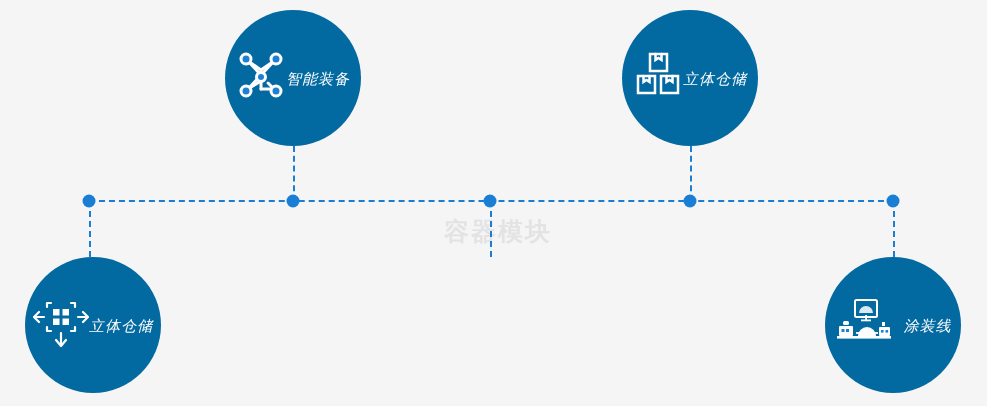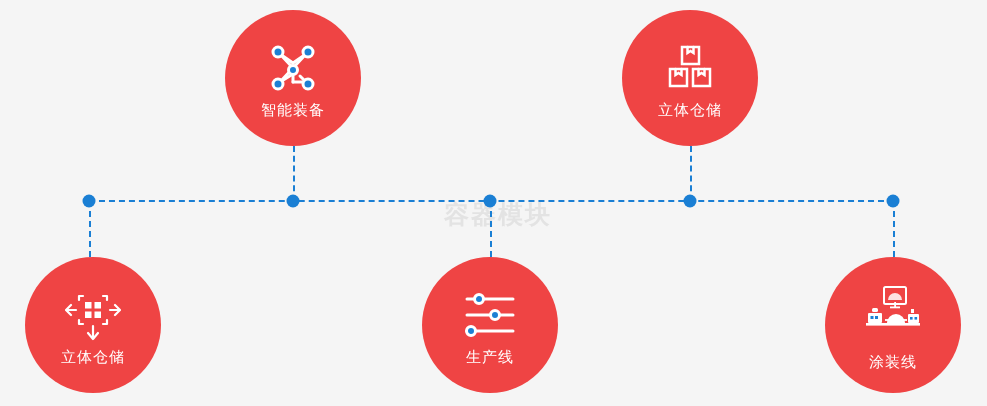--- a/index.html
+++ b/index.html
@@ -15,21 +15,21 @@
     width: 987px;
     height: 406px;
     background: #f5f5f5;
     overflow: hidden;
   }
 
   
   .watermark {
     position: absolute;
     left: 428px;
-    top: 198px;
+    top: 215px;
     width: 140px;
     text-align: center;
     font-size: 25px;
     letter-spacing: 2px;
     color: #e3e3e3;
     font-weight: 700;
     user-select: none;
     white-space: nowrap;
   }
 
@@ -53,26 +53,27 @@
     height: 13px;
     border-radius: 50%;
     background: #1a7fd4;
     transform: translate(-50%, -50%);
   }
 
   
   .circle {
     position: absolute;
     border-radius: 50%;
-    background: #ef4444;
+    background: #0369a1;
     display: flex;
-    flex-direction: column;
+    flex-direction: row;
     align-items: center;
     justify-content: center;
     box-sizing: border-box;
+    font-style: italic;
   }
   .circle .icon-wrap {
     display: flex;
     align-items: center;
     justify-content: center;
     height: 56px;
     margin-bottom: 6px;
   }
   .circle .label {
     color: #ffffff;
@@ -174,37 +175,20 @@
           <rect x="20" y="14" width="6.5" height="6.5"></rect>
           <rect x="29.5" y="14" width="6.5" height="6.5"></rect>
           <rect x="20" y="23.5" width="6.5" height="6.5"></rect>
           <rect x="29.5" y="23.5" width="6.5" height="6.5"></rect>
         </g>
       </svg>
     </div>
     <div class="label">立体仓储</div>
   </div>
 
-  <div class="circle c-bot" style="left:422px; top:257px;">
-    <div class="icon-wrap">
-      <svg width="56" height="48" viewBox="0 0 56 48">
-        <g stroke="#ffffff" stroke-width="3" stroke-linecap="round">
-          <line x1="5" y1="8" x2="51" y2="8"></line>
-          <line x1="5" y1="24" x2="51" y2="24"></line>
-          <line x1="5" y1="40" x2="51" y2="40"></line>
-        </g>
-        <g stroke="#ffffff" stroke-width="3" fill="#1c80d4">
-          <circle cx="17" cy="8" r="4.5"></circle>
-          <circle cx="33" cy="24" r="4.5"></circle>
-          <circle cx="9" cy="40" r="4.5"></circle>
-        </g>
-      </svg>
-    </div>
-    <div class="label">生产线</div>
-  </div>
 
   <div class="circle c-bot" style="left:825px; top:257px;gap:11px;">
     <div class="icon-wrap">
       <svg width="58" height="48" viewBox="0 0 58 48">
 
         <g stroke="#ffffff" stroke-width="2" fill="none">
           <rect x="20" y="2" width="22" height="17" rx="1.5"></rect>
         </g>
         <g fill="#ffffff">
           <path d="M24 15 a7 7 0 0 1 14 0 z" opacity="0.85"></path>

